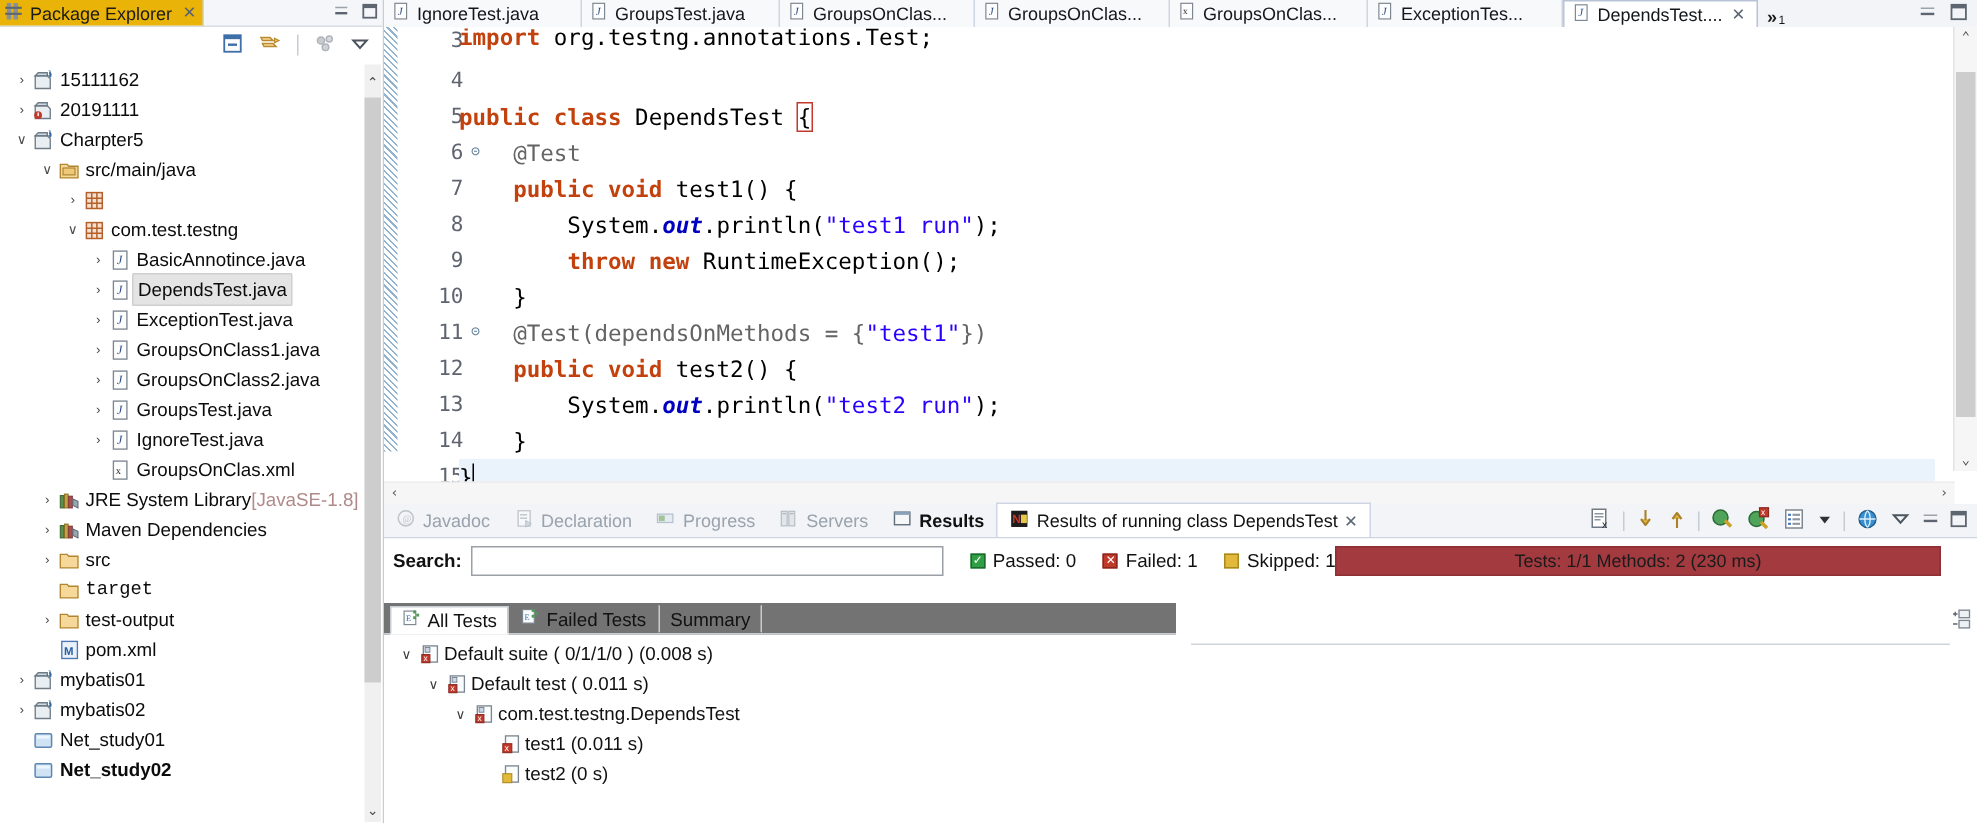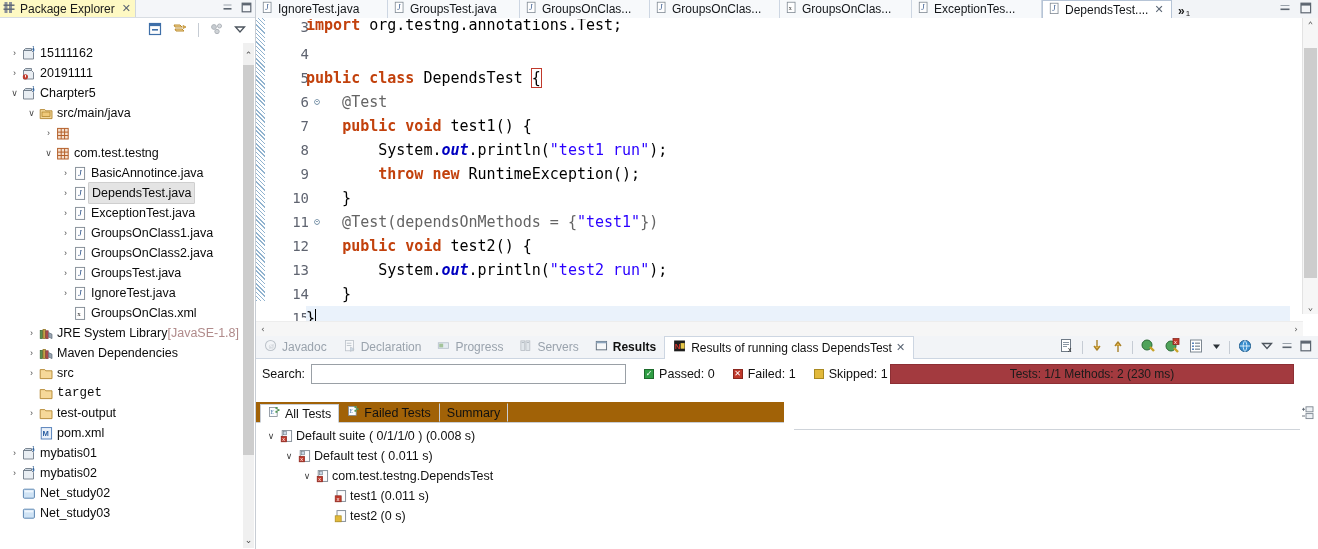--- a/index.html
+++ b/index.html
@@ -17,21 +17,21 @@
     position:absolute;left:0;top:0;width:256px;height:549px;
     background:#ffffff;border-right:1px solid #c8cdd4;
     box-sizing:border-box;
   }
   .pe-tabrow{
     height:17px;background:#f4f6f9;border-bottom:1px solid #d8dde3;
     display:flex;align-items:center;position:relative;
   }
   .pe-tab{
     display:flex;align-items:center;gap:4px;height:17px;padding:0 4px 0 3px;
-    background:#fef9c3;font-size:12px;color:#1a1a1a;
+    background:#eab308;font-size:12px;color:#1a1a1a;
     border-right:1px solid #cfd6de;
   }
   .pe-tab .lbl{font-size:12px;}
   .pe-close{font-size:11px;color:#5a6472;margin-left:3px;}
   .pe-winbtns{position:absolute;right:2px;top:1px;display:flex;gap:6px;}
   .winbtn{width:13px;height:13px;display:flex;align-items:center;justify-content:center;}
 
   .pe-toolbar{
     height:24px;background:#ffffff;display:flex;align-items:center;
     justify-content:flex-end;gap:8px;padding-right:8px;
@@ -114,52 +114,52 @@
   #ed-vscroll{position:absolute;right:0;top:0;width:15px;bottom:22px;background:#f6f6f6;border-left:1px solid #e3e3e3;}
   #ed-vscroll .thumb{position:absolute;left:1px;top:30px;width:13px;height:230px;background:#cdcdcd;}
   #ed-vscroll .a{position:absolute;left:0;width:15px;height:14px;text-align:center;font-size:9px;line-height:14px;color:#444;}
   #ed-hscroll{position:absolute;left:0;right:15px;bottom:0;height:14px;background:#f6f6f6;border-top:1px solid #ededed;}
   #ed-hscroll .a{position:absolute;top:0;width:14px;height:14px;text-align:center;font-size:9px;line-height:14px;color:#555;}
 
   
   #bottom{position:absolute;left:0;top:336px;right:0;bottom:0;background:#ffffff;}
   #bv-tabs{
     height:22px;background:#f2f4f7;border-bottom:1px solid #cdd6e2;
-    display:flex;align-items:center;position:relative;
+    display:flex;align-items:flex-end;position:relative;
   }
   .bvtab{
     display:flex;align-items:center;gap:4px;height:22px;padding:0 8px;
     font-size:12px;color:#9aa3ad;white-space:nowrap;
   }
   .bvtab.bold{color:#111;font-weight:bold;}
   .bvtab.active{color:#111;background:#ffffff;border-left:1px solid #cdd6e2;border-right:1px solid #cdd6e2;border-top:1px solid #cdd6e2;height:22px;}
   .bv-tools{position:absolute;right:2px;top:0;height:22px;display:flex;align-items:center;gap:7px;padding-right:4px;}
   .bv-tools .sep{width:1px;height:13px;background:#c6ccd4;}
 
   #searchrow{height:30px;display:flex;align-items:center;gap:0;padding-left:6px;background:#fff;position:relative;}
-  #searchrow .lbl{font-size:12.5px;color:#111;margin-right:6px;}
+  #searchrow .lbl{font-size:12.5px;color:#111;margin-right:6px;font-weight:bold;}
   #searchbox{
     width:315px;height:20px;border:1px solid #9aa0a6;background:#fff;
     font-family:"Liberation Sans",sans-serif;font-size:12px;padding:0 4px;box-sizing:border-box;
   }
   .stat{display:flex;align-items:center;gap:5px;font-size:12.5px;color:#111;margin-left:18px;white-space:nowrap;}
   .sq{width:10px;height:10px;display:inline-block;border:1px solid #555;box-sizing:border-box;font-size:8px;line-height:8px;text-align:center;color:#fff;}
   .sq.pass{background:#2f9e44;border-color:#1d6b2c;}
   .sq.fail{background:#c0392b;border-color:#8a2820;}
   .sq.skip{background:#e2b93b;border-color:#a98a21;}
   #progwrap{position:absolute;left:634px;right:24px;top:5px;height:20px;}
   #progbar{
     width:100%;height:20px;background:#a33a3f;border:1px solid #8d2f34;box-sizing:border-box;
     display:flex;align-items:center;justify-content:center;
     font-size:12px;color:#1b1b1b;
   }
 
   #resplit{position:absolute;left:0;top:66px;right:0;bottom:0;display:flex;}
   #res-left{width:528px;position:relative;border-right:0px solid #ddd;}
-  .rt-tabs{height:20px;display:flex;align-items:flex-end;padding-left:4px;background:#a16207;border-bottom:1px solid #c8cdd4;}
+  .rt-tabs{height:20px;display:flex;align-items:flex-end;padding-left:4px;background:#737373;border-bottom:1px solid #c8cdd4;}
   .rtab{
     display:flex;align-items:center;gap:4px;height:19px;padding:0 7px;
     font-size:12.5px;color:#111;border:1px solid transparent;box-sizing:border-box;
   }
   .rtab.active{background:#fff;border:1px solid #c8cdd4;border-bottom:1px solid #fff;margin-bottom:-1px;}
   .rtab.plainb{border-left:1px solid #c8cdd4;border-right:1px solid #c8cdd4;}
   .rnode{height:20px;display:flex;align-items:center;font-size:12.5px;color:#111;white-space:nowrap;}
   .rnode .arrow{width:14px;min-width:14px;text-align:center;font-size:9px;color:#3c3c3c;}
   .rnode .ico{width:18px;min-width:18px;display:inline-flex;align-items:center;justify-content:center;}
   #res-right{flex:1;position:relative;padding-left:10px;}
@@ -466,31 +466,31 @@
           <span class="txt">mybatis02</span>
         </div>
         <div class="node" style="padding-left: 8px;">
           <span class="arrow"></span>
           <span class="ico">
             <svg width="15" height="15" viewBox="0 0 15 15">
               <rect x="1.4" y="3.2" width="11" height="9" rx="1" fill="#cfe3f5" stroke="#5d87b2" stroke-width="1"></rect>
               <rect x="2.6" y="4.4" width="8.6" height="2" fill="#eef6fd"></rect>
             </svg>
           </span>
-          <span class="txt">Net_study02</span>
-        </div>
-        <div class="node" style="padding-left: 8px;">
+          <span class="txt">Net_study01</span>
+        </div>
+        <div class="node" style="padding-left: 8px; font-weight: bold;">
           <span class="arrow"></span>
           <span class="ico">
             <svg width="15" height="15" viewBox="0 0 15 15">
               <rect x="1.4" y="3.2" width="11" height="9" rx="1" fill="#cfe3f5" stroke="#5d87b2" stroke-width="1"></rect>
               <rect x="2.6" y="4.4" width="8.6" height="2" fill="#eef6fd"></rect>
             </svg>
           </span>
-          <span class="txt">Net_study03</span>
+          <span class="txt">Net_study02</span>
         </div>
       </div>
 
     <div class="pe-scroll">
       <div class="up">⌃</div>
       <div class="thumb"></div>
       <div class="dn">⌄</div>
     </div>
   </div>
 

